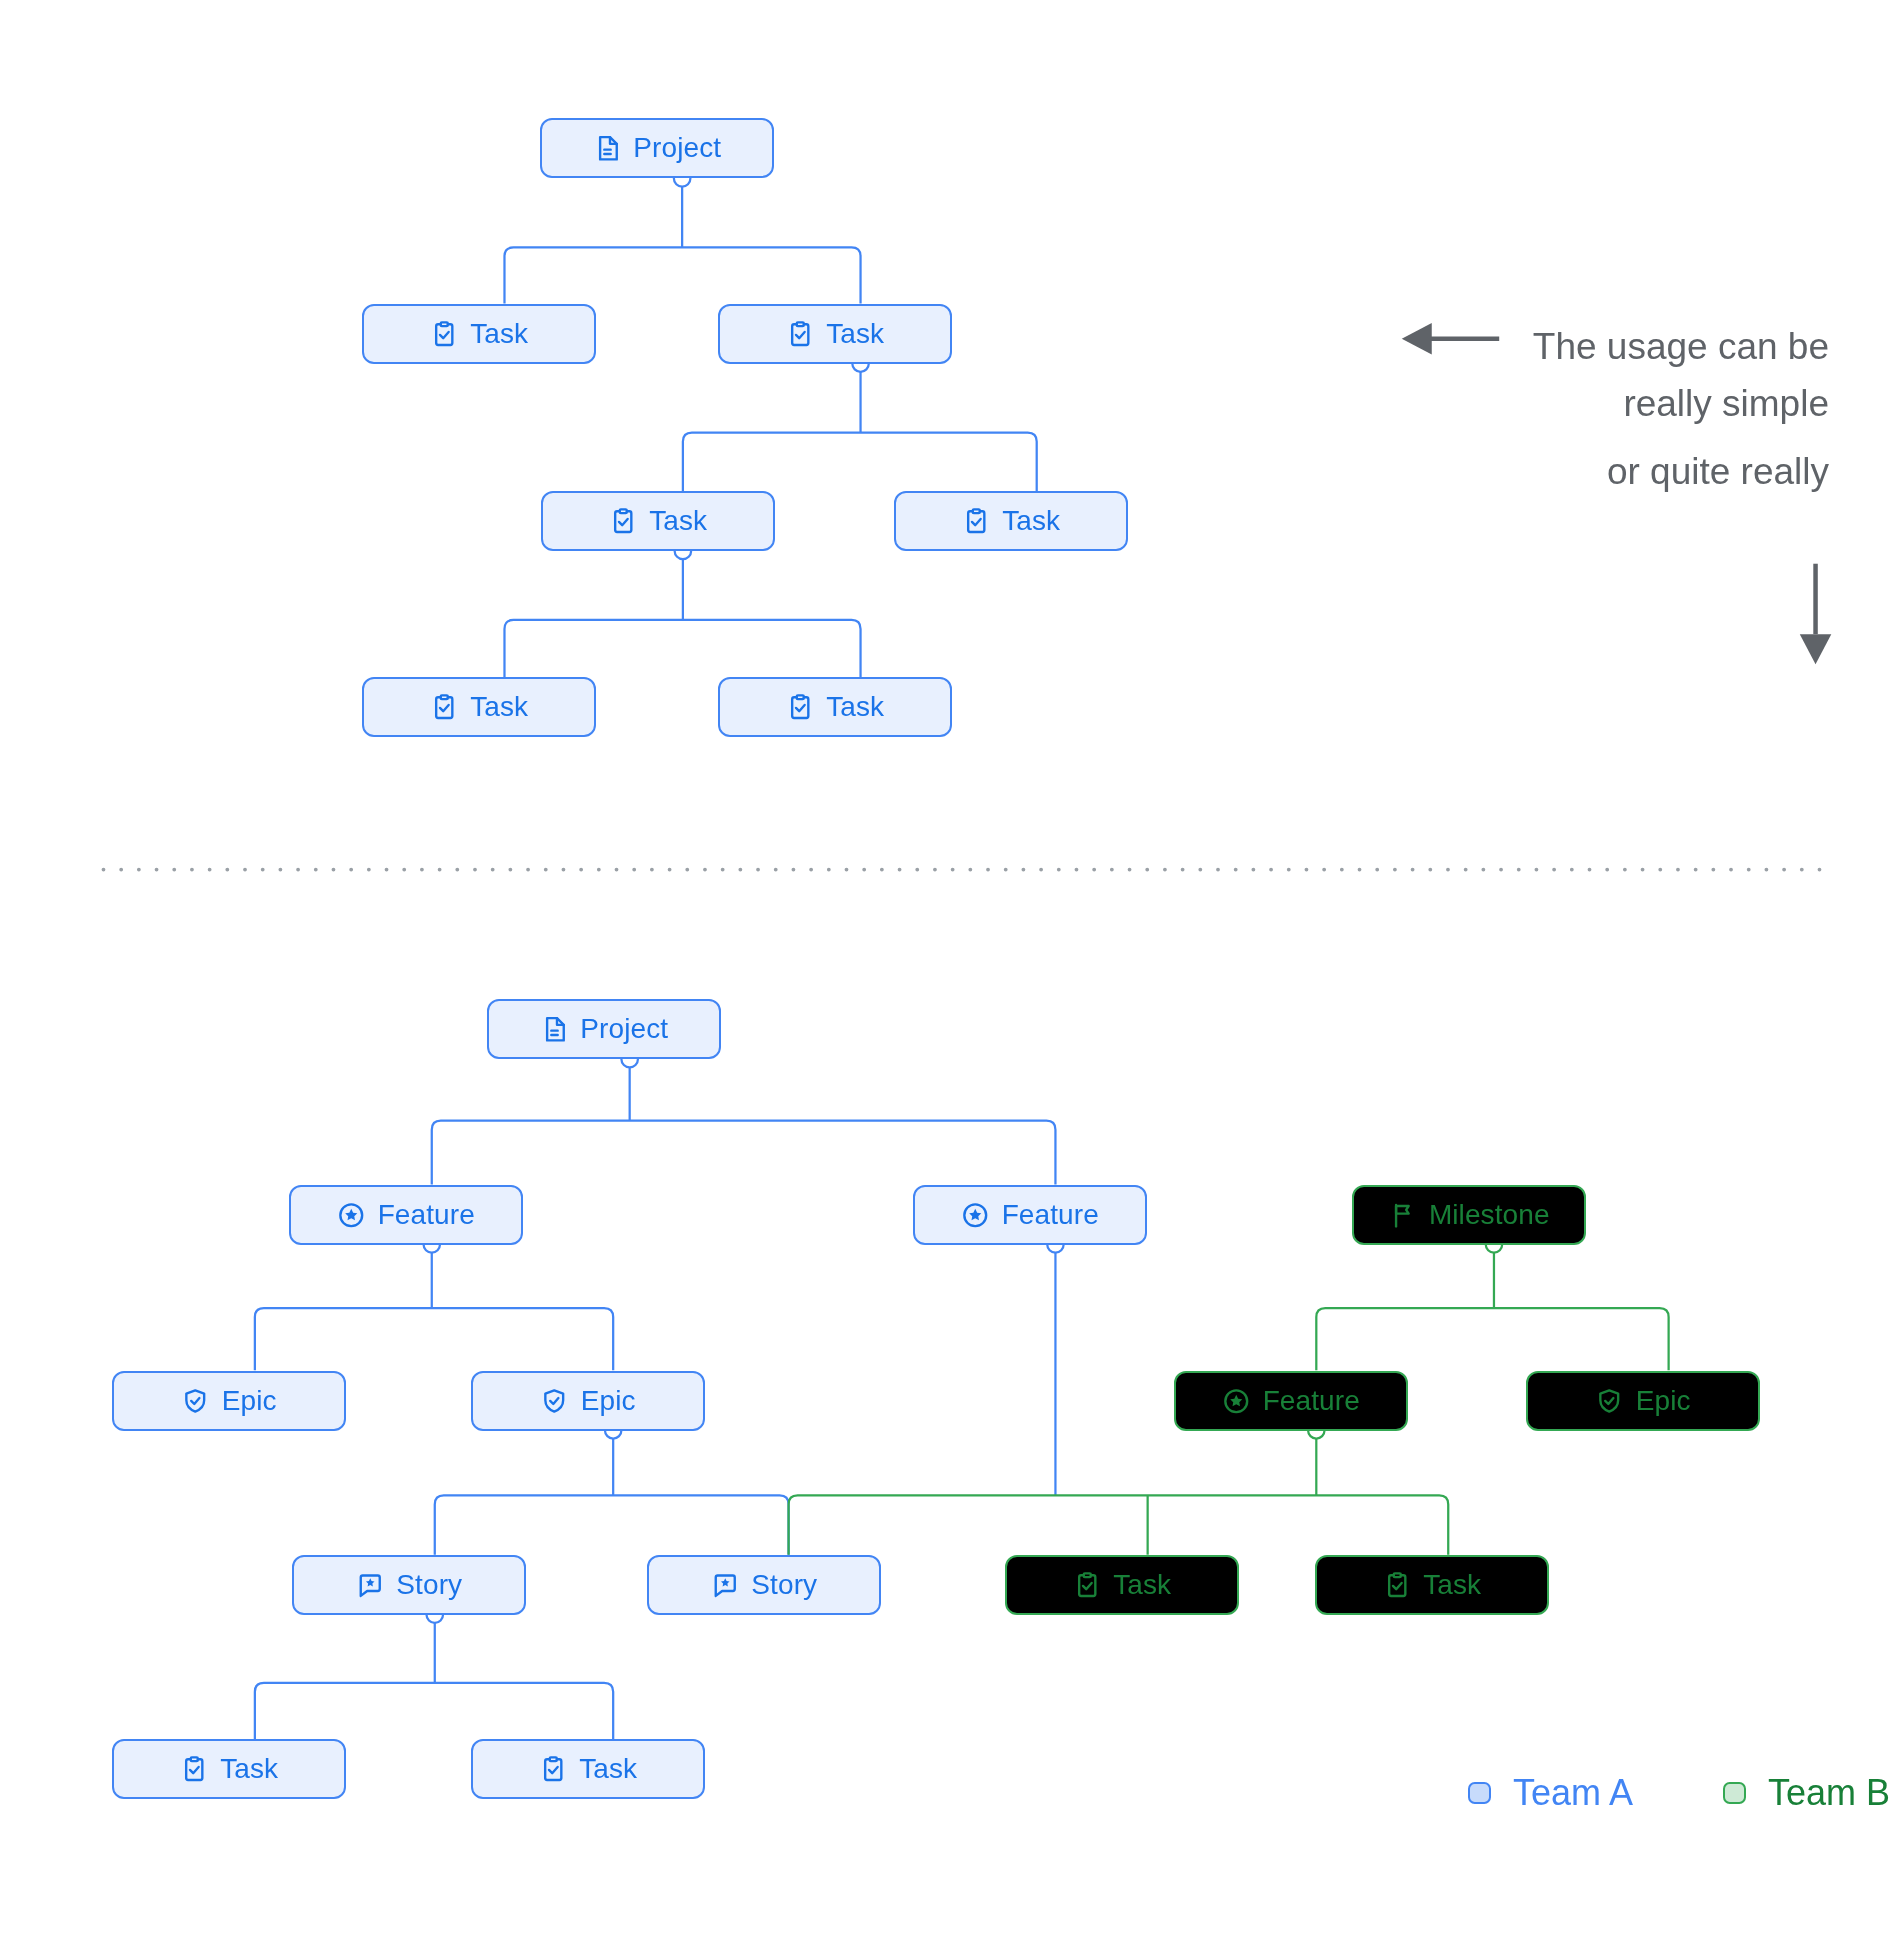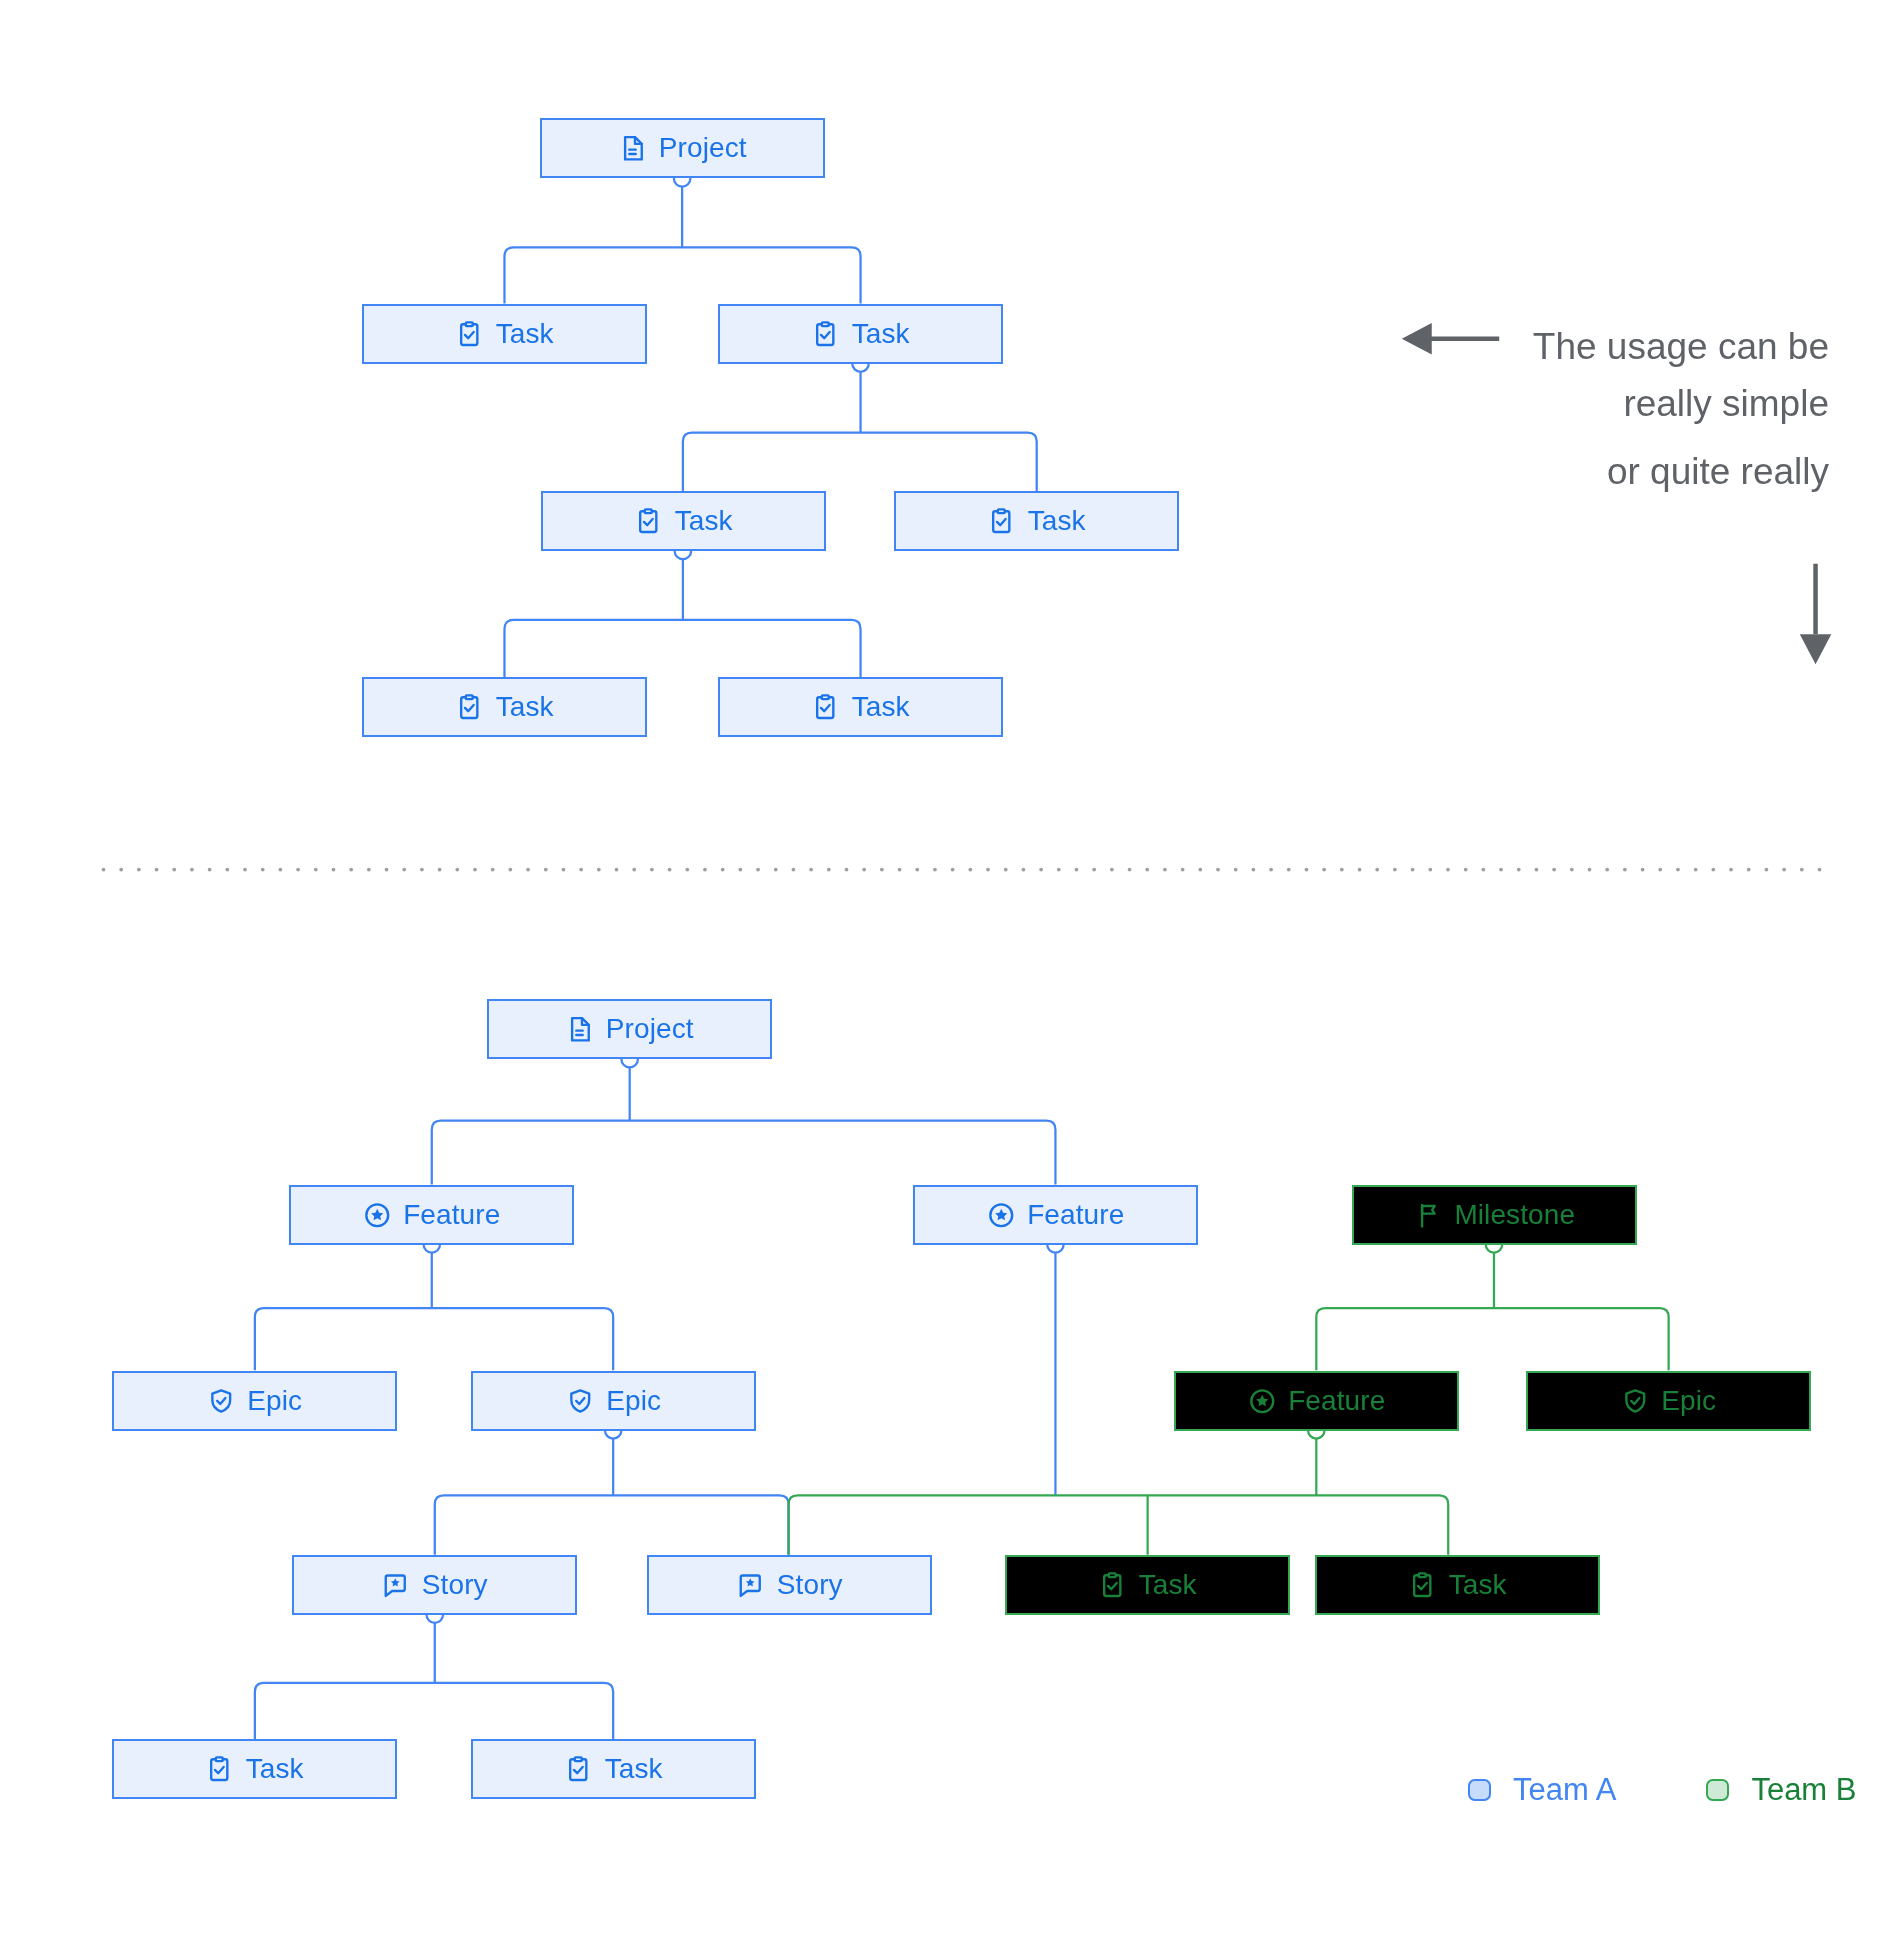--- a/index.html
+++ b/index.html
@@ -1,30 +1,30 @@
 <!DOCTYPE html>
 <html style="font-size:12px"><head>
 <meta charset="utf-8">
 <style>
   html,body{margin:0;padding:0;background:#ffffff;}
   .canvas{position:relative;width:1898px;height:1955px;background:#ffffff;overflow:hidden;
           font-family:"Liberation Sans",sans-serif;}
   svg.lines{position:absolute;left:0;top:0;width:1898px;height:1955px;pointer-events:none;}
   .node{position:absolute;display:flex;align-items:center;justify-content:center;gap:12px;
-        width:285px;height:60px;border-radius:0;border:2.2px solid;box-sizing:border-box;
+        width:234px;height:60px;border-radius:12px;border:2.2px solid;box-sizing:border-box;
         font-size:28px;font-weight:500;letter-spacing:0.1px;}
   .team-a{background:#E8F0FE;border-color:#4285F4;color:#1A73E8;}
   .team-b{background:#000000;border-color:#34A853;color:#188038;justify-content:center;}
   .node .ic{display:flex;align-items:center;}
   .node .ic svg{width:28.5px;height:28.5px;}
   .annotation{position:absolute;top:318px;right:69px;width:525px;text-align:right;
               color:#5F6368;font-size:37px;line-height:57px;font-weight:400;}
   .annotation .para2{margin-top:10.5px;}
   .legend{position:absolute;top:1772px;left:1468px;display:flex;align-items:center;gap:90px;
-          font-size:31px;font-weight:500;}
+          font-size:36px;font-weight:500;}
   .legend .item{display:flex;align-items:center;gap:22.5px;}
   .swatch{width:22.5px;height:22.5px;border-radius:6.7px;border:2.2px solid;box-sizing:border-box;}
   .swatch.a{background:#C7DBFB;border-color:#4285F4;}
   .swatch.b{background:#CEEAD6;border-color:#34A853;}
   .legend .la{color:#4285F4;}
   .legend .lb{color:#188038;text-align:center;}
 </style>
 </head>
 <body>
 

